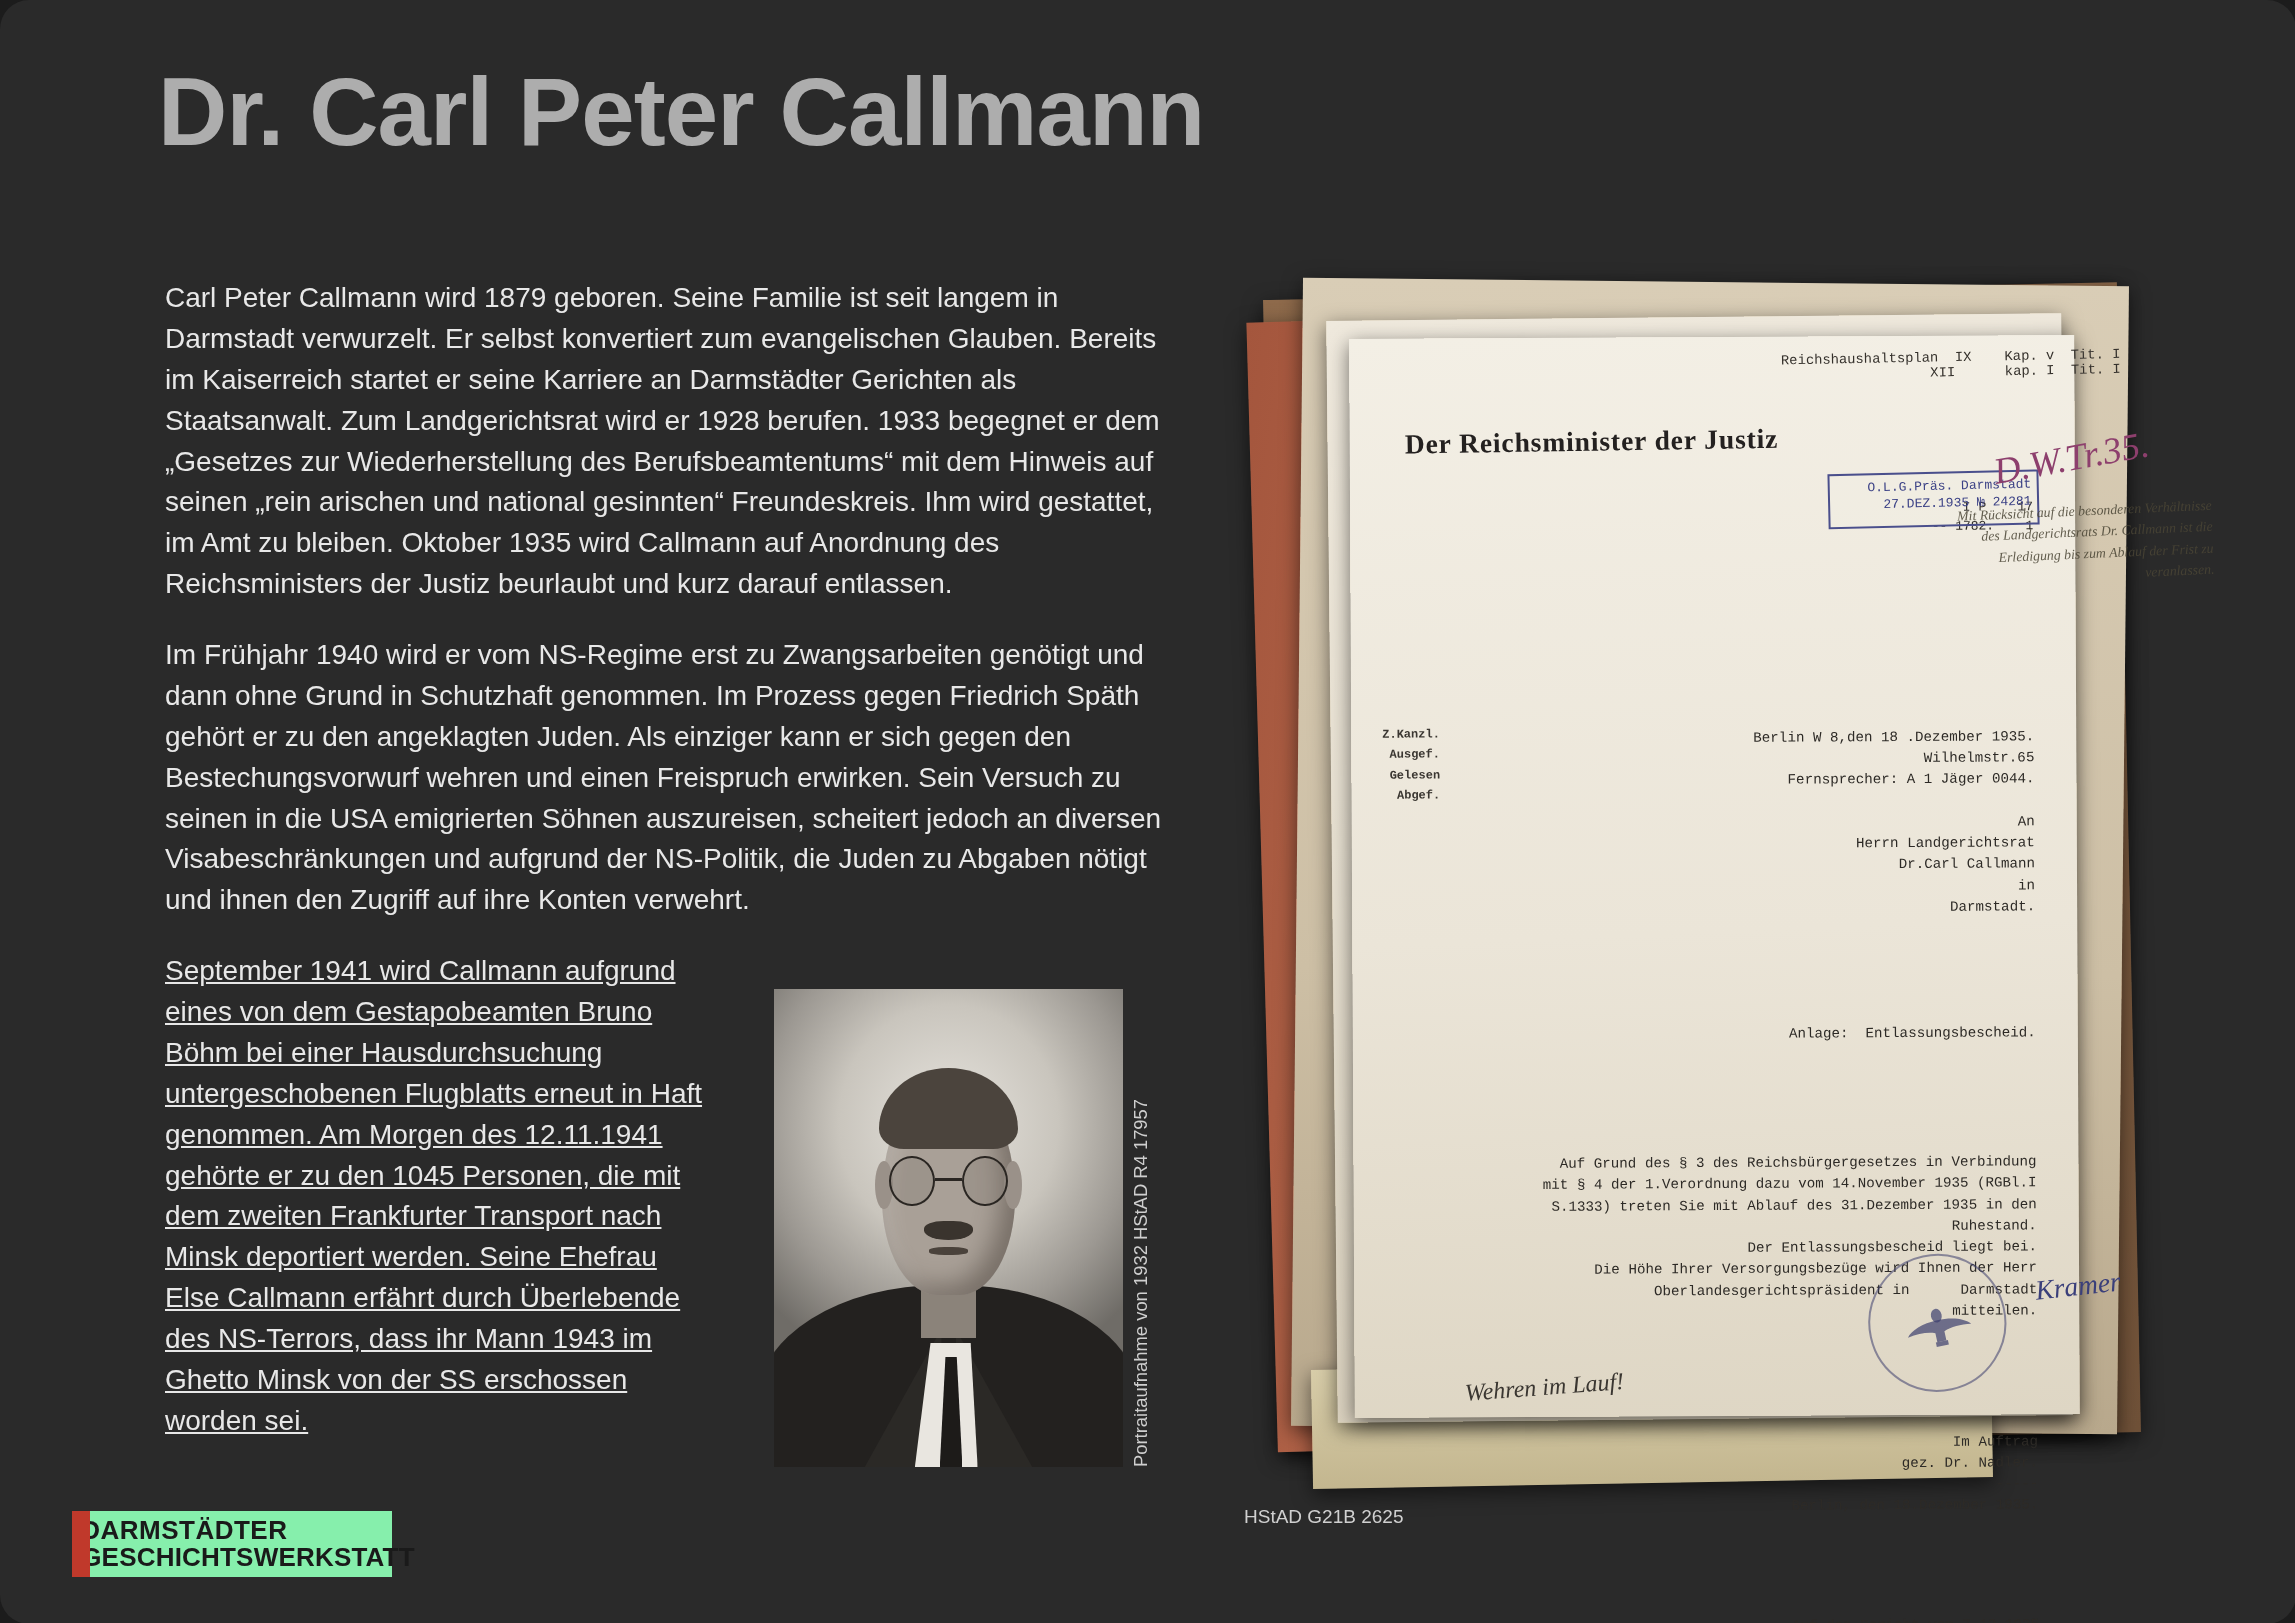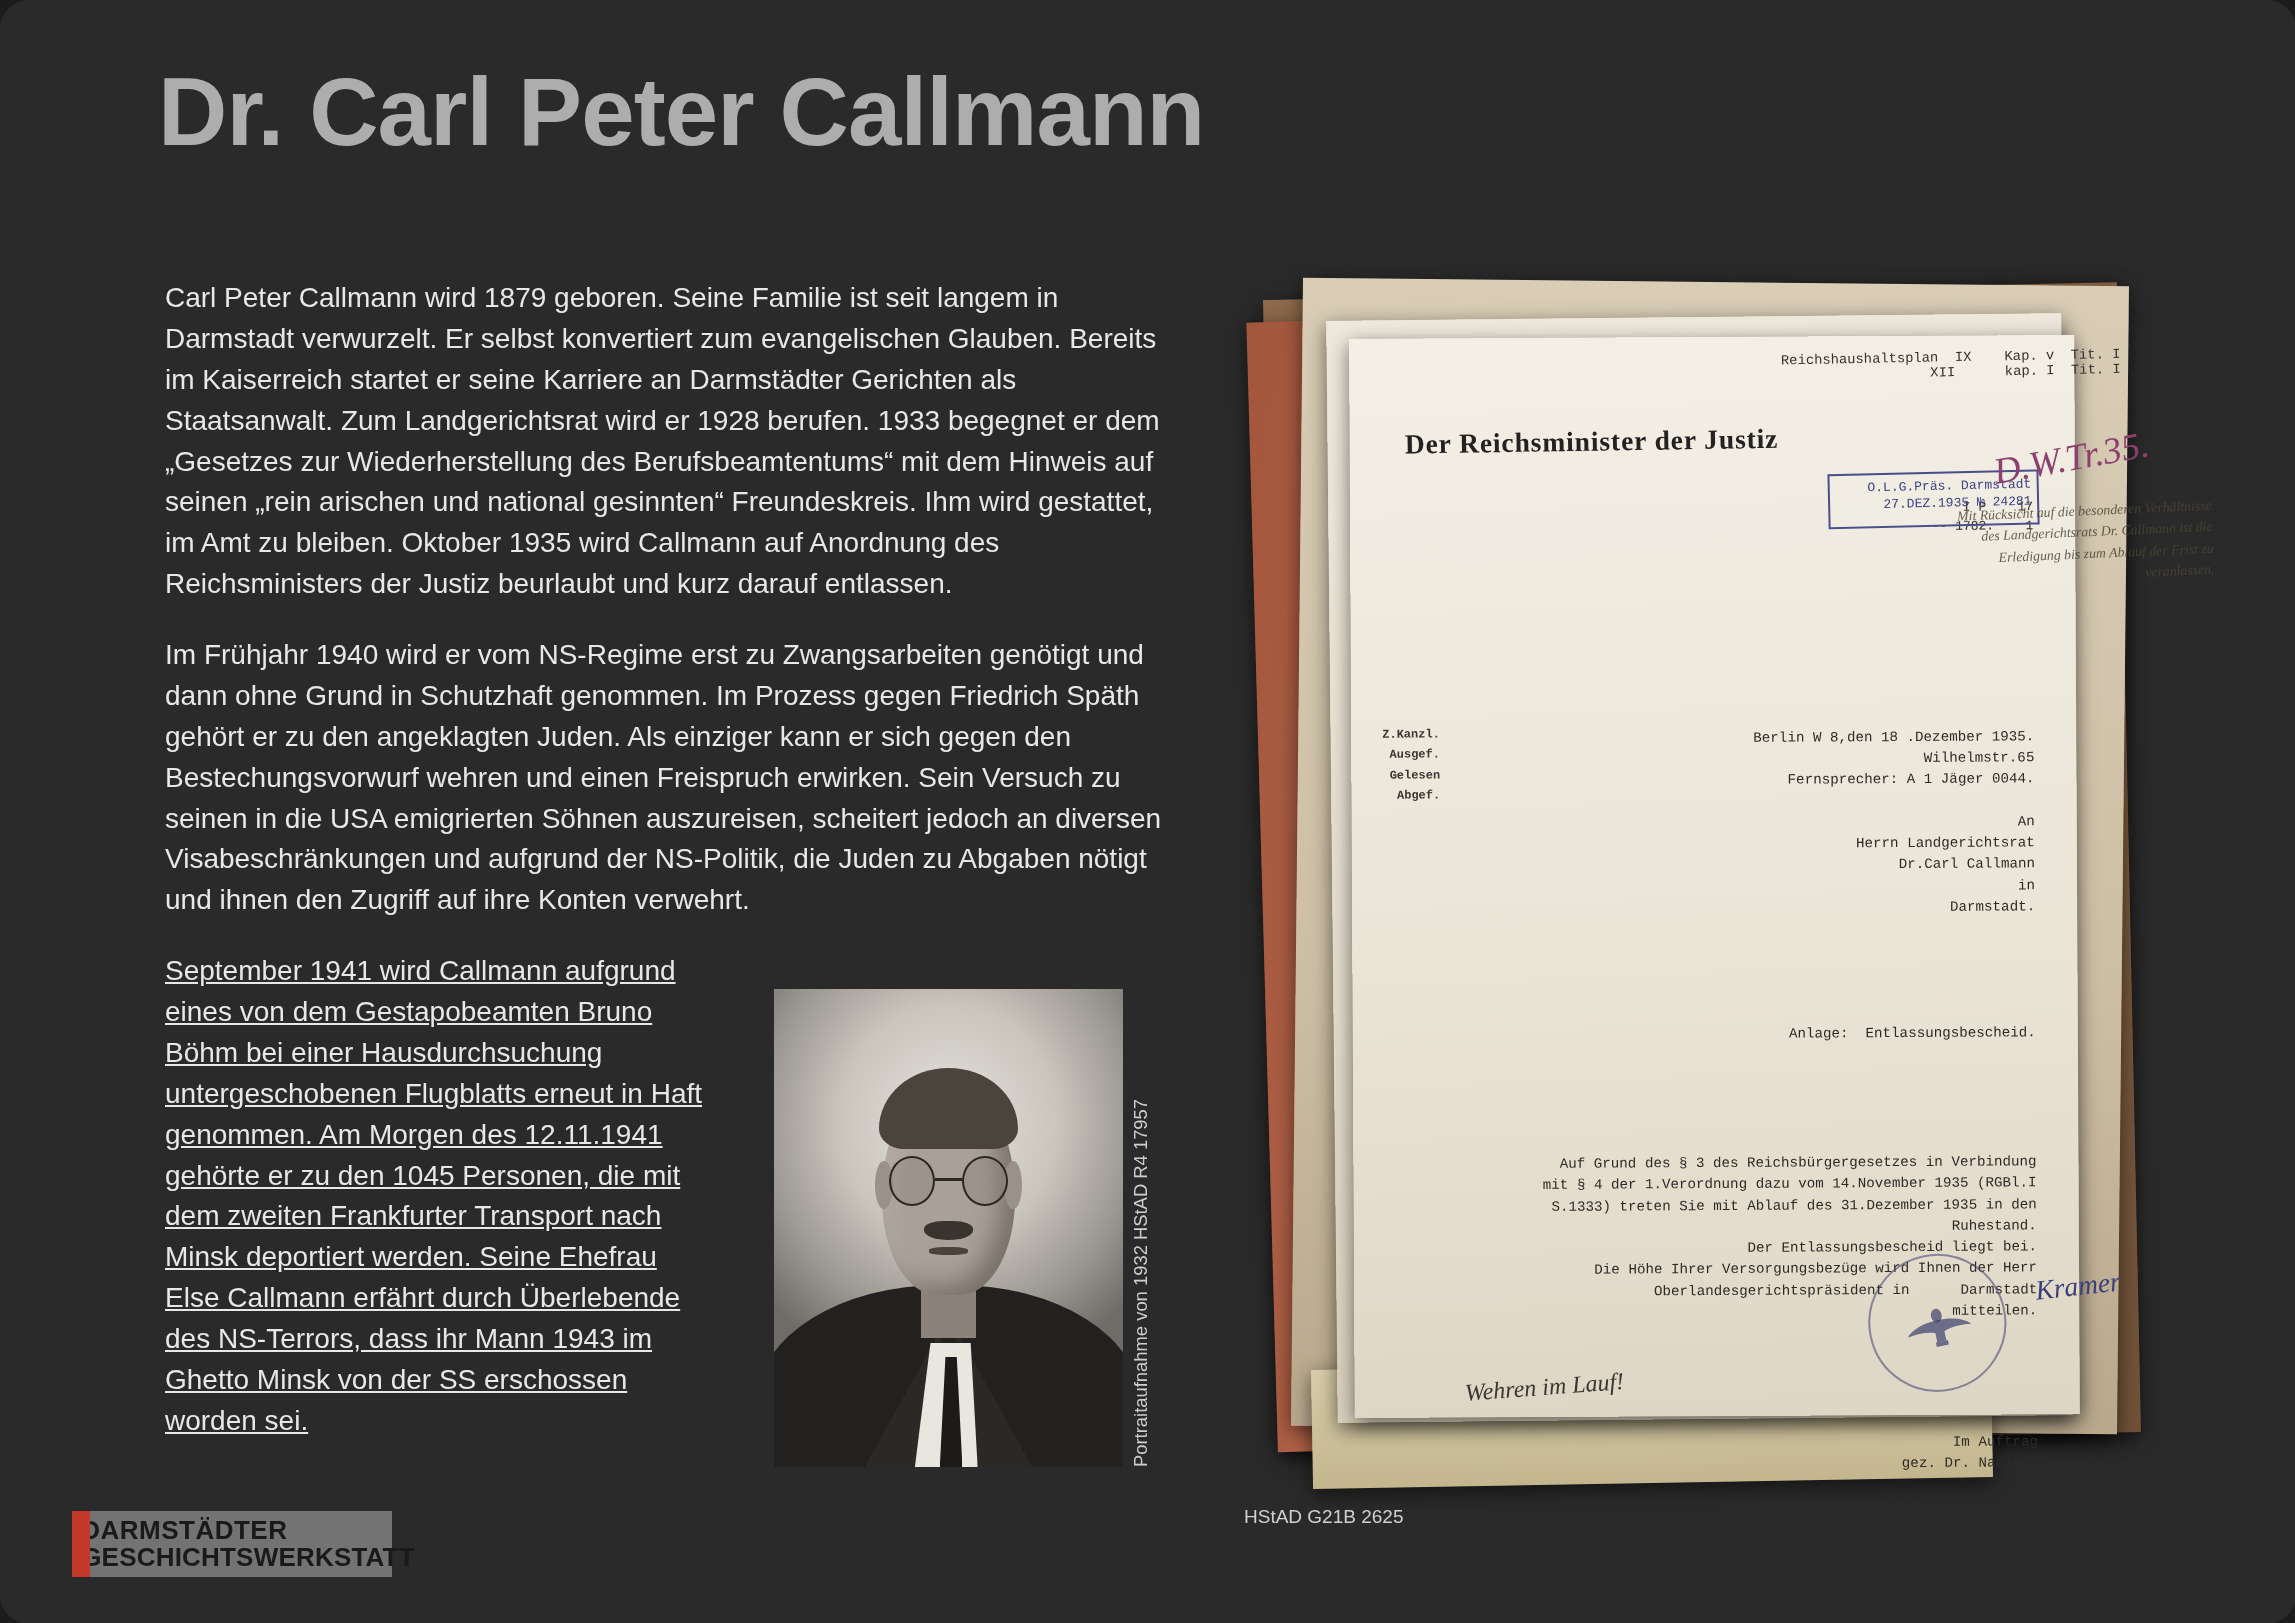--- a/index.html
+++ b/index.html
@@ -210,21 +210,21 @@
     display: flex;
     align-items: flex-start;
   }
   
   .logo {
     position: absolute;
     left: 72px;
     top: 1511px;
     width: 320px;
     height: 66px;
-    background: #737373;
+    background: #86efac;
     display: flex;
     flex-direction: column;
     justify-content: center;
     padding-left: 9.2px;
   }
   .logo .l1 {
     font-size: 26px;
     font-weight: bold;
     color: #1a1a1a;
     letter-spacing: 0.5px;

